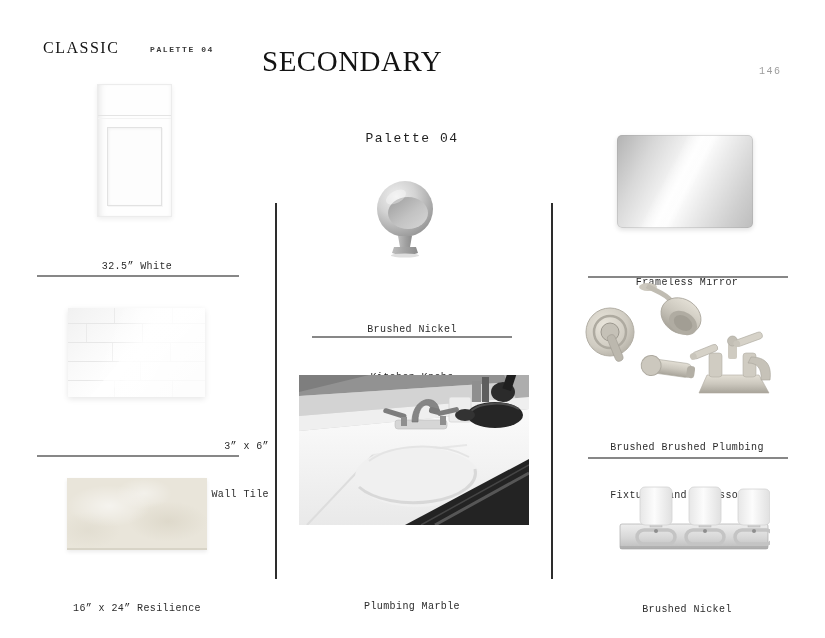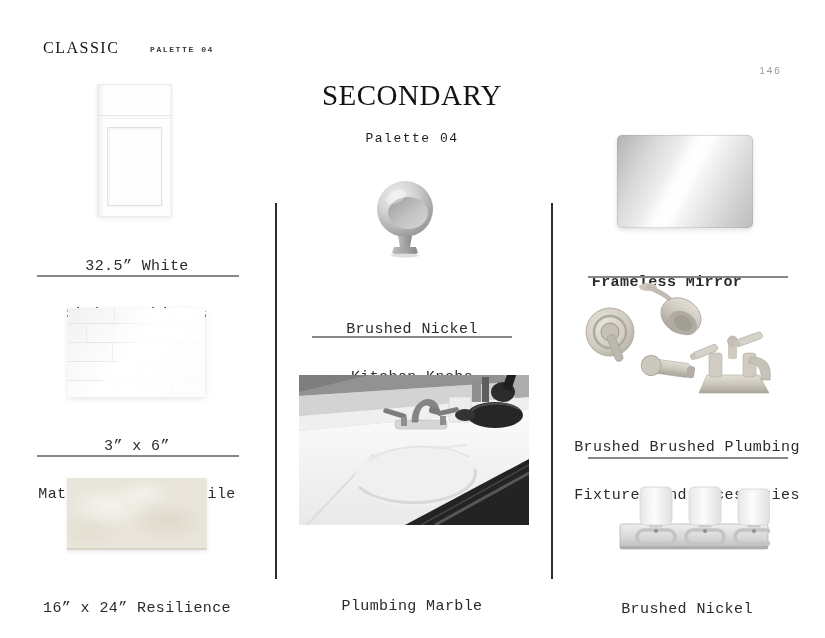--- a/index.html
+++ b/index.html
@@ -6,29 +6,29 @@
   .page{position:relative;width:825px;height:638px;background:#ffffff;overflow:hidden;
         font-family:"Liberation Sans",sans-serif;}
 
   
   .brand{position:absolute;left:43px;top:39px;font-family:"Liberation Serif",serif;
          font-size:16px;letter-spacing:1.5px;color:#131313;}
   .palette-tag{position:absolute;left:150px;top:45px;font-family:"Liberation Mono",monospace;
          font-size:8px;font-weight:700;letter-spacing:1.6px;color:#3a3a3a;}
   .page-number{position:absolute;left:759px;top:42px;font-family:"Liberation Mono",monospace;
          font-size:10px;letter-spacing:1.5px;color:#9d9d9d;margin-top:24px;}
-  .title{position:absolute;left:262px;top:44px;width:300px;text-align:center;
+  .title{position:absolute;left:262px;top:44px;width:300px;text-align:left;
          font-family:"Liberation Serif",serif;font-size:29px;line-height:34px;
-         letter-spacing:0.5px;color:#131313;margin-top:34px;}
+         letter-spacing:0.5px;color:#131313;}
   .subtitle{position:absolute;left:312px;top:131px;width:200px;text-align:center;
          font-family:"Liberation Mono",monospace;font-size:13px;letter-spacing:1.5px;color:#1f1f1f;}
 
   
   .caption{position:absolute;width:240px;text-align:center;
-         font-family:"Liberation Mono",monospace;font-size:15px;letter-spacing:0.4px;
+         font-family:"Liberation Mono",monospace;font-size:10px;letter-spacing:0.4px;
          line-height:16px;color:#2b2b2b;white-space:pre;}
   .hsep{position:absolute;height:2px;background:#878787;}
   .vdiv{position:absolute;width:1.5px;background:#2d2d2d;}
 
   
   .cabinet{position:absolute;left:97px;top:84px;width:75px;height:133px;background:#fefefe;
          border:1px solid #ececec;box-sizing:border-box;
          box-shadow:inset 7px 0 9px -7px rgba(0,0,0,.15),inset -2px 0 4px -2px rgba(0,0,0,.05),
                     0 2px 5px rgba(0,0,0,.07);}
   .cabinet .rail{position:absolute;left:0;right:0;top:30px;height:1px;background:#e4e4e4;}
@@ -116,21 +116,21 @@
         <line x1="44.5" y1="35" x2="44.5" y2="53"></line>
           <line x1="102.5" y1="35" x2="102.5" y2="53"></line>
         <line x1="72.5" y1="54" x2="72.5" y2="72"></line>
         <line x1="46.5" y1="73" x2="46.5" y2="89"></line>
           <line x1="104.5" y1="73" x2="104.5" y2="89"></line>
       </g>
       <polygon points="22,89 52,52 66,52 40,89" fill="#ffffff" opacity="0.65"></polygon>
       <rect width="137" height="89" fill="url(#twhite)"></rect>
     </svg>
   </div>
-  <div class="caption" style="left:17px;top:407px;">
+  <div class="caption" style="left:29px;top:407px;text-align:right;">
     <div>3” x 6”</div>
     <div>Matte White Wall Tile</div>
   </div>
   <div class="hsep" style="left:37px;top:455px;width:202px;"></div>
 
   <div class="floortile"></div>
   <div class="caption" style="left:17px;top:569px;">
     <div>16” x 24” Resilience</div>
     
   </div>
@@ -210,21 +210,21 @@
       <rect x="138" y="34" width="22" height="5" rx="2.5" fill="#7d7d7d" transform="rotate(-13 149 36)"></rect>
       <rect x="141" y="41" width="6" height="9" fill="#8f8f8f"></rect>
     </svg>
   </div>
   <div class="caption" style="left:292px;top:567px;">
     <div>Plumbing Marble</div>
     
   </div>
 
   <div class="mirror"></div>
-  <div class="caption" style="left:547px;top:243px;font-weight:bold;">
+  <div class="caption" style="left:567px;top:243px;">
     <div>Frameless Mirror</div>
   </div>
   <div class="hsep" style="left:588px;top:276px;width:200px;"></div>
 
   <div class="imgbox" style="left:585px;top:283px;">
     <svg width="200" height="120" viewBox="0 0 200 120">
       <defs>
         <radialGradient id="nrad" cx="0.38" cy="0.35" r="0.8">
           <stop offset="0" stop-color="#e9e5db"></stop>
             <stop offset="0.6" stop-color="#d0ccc2"></stop>

